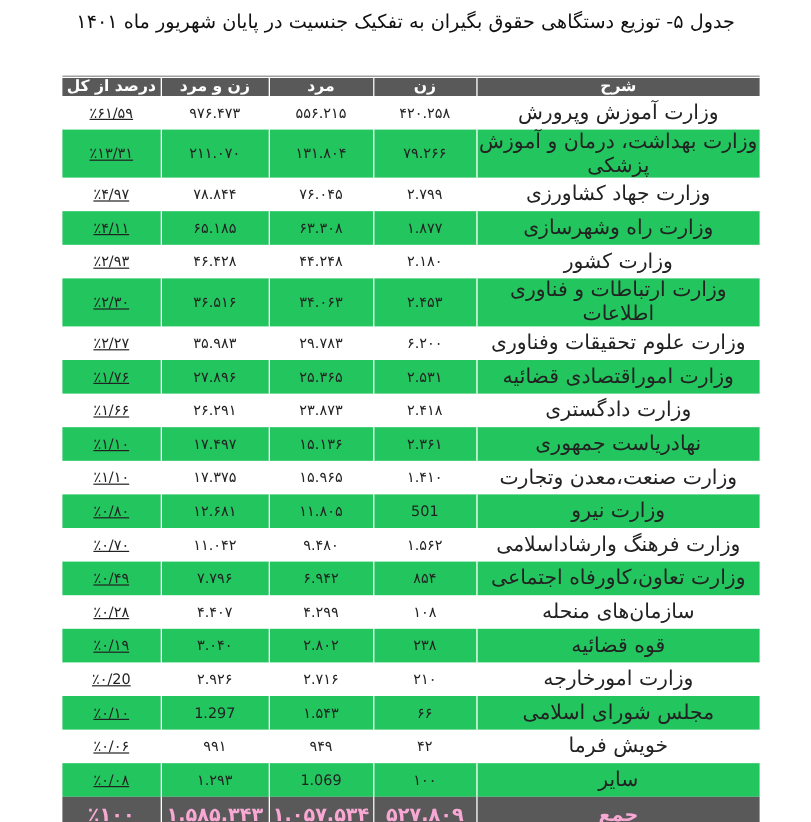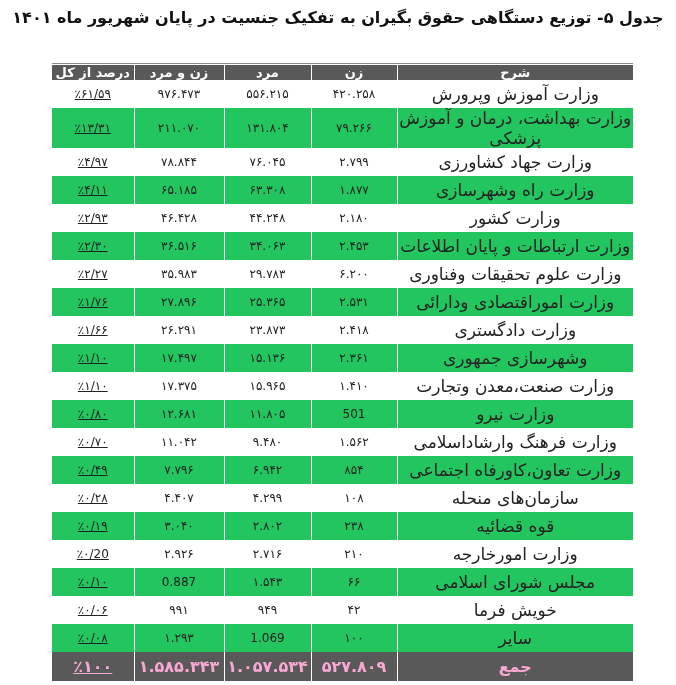--- a/index.html
+++ b/index.html
@@ -1,19 +1,19 @@
 <!DOCTYPE html>
 <html><head>
 <meta charset="utf-8">
 <style>
   html, body { margin: 0; padding: 0; background: #ffffff; }
   body { width: 676px; height: 685px; position: relative; overflow: hidden;
          font-family: "DejaVu Sans", sans-serif; color: #1a1a1a; }
   .title { position: absolute; top: 8px; left: 0; width: 676px; text-align: center;
-           font-size: 16px; font-weight: bold; direction: rtl; color: #111; }
+           font-size: 16px; font-weight: normal; direction: rtl; color: #111; }
   .top-rule { position: absolute; left: 52px; top: 63px; width: 581px; height: 1px; background: #888; }
   table { position: absolute; left: 52px; top: 65px; width: 581px; border-collapse: collapse;
           direction: rtl; table-layout: fixed; }
   th { background: #595959; color: #fff; font-size: 13px; font-weight: bold; height: 14px;
        border-left: 1px solid #fff; text-align: center; padding: 0; }
   th:last-child { border-left: none; }
   td { height: 28px; font-size: 12px; text-align: center; padding: 0; border-left: 1px solid #fff;
        color: #222; }
   td:last-child { border-left: none; text-decoration: underline; }
   tr.alt td { background: #22c55e; }
@@ -78,49 +78,49 @@
         <td>٪۴/۱۱</td>
       </tr>
       <tr>
         <td class="name">وزارت کشور</td>
         <td>۲.۱۸۰</td>
         <td>۴۴.۲۴۸</td>
         <td>۴۶.۴۲۸</td>
         <td>٪۲/۹۳</td>
       </tr>
       <tr class="alt">
-        <td class="name">وزارت ارتباطات و پایان اطلاعات</td>
+        <td class="name">وزارت ارتباطات و فناوری اطلاعات</td>
         <td>۲.۴۵۳</td>
         <td>۳۴.۰۶۳</td>
         <td>۳۶.۵۱۶</td>
         <td>٪۲/۳۰</td>
       </tr>
       <tr>
         <td class="name">وزارت علوم تحقیقات وفناوری</td>
         <td>۶.۲۰۰</td>
         <td>۲۹.۷۸۳</td>
         <td>۳۵.۹۸۳</td>
         <td>٪۲/۲۷</td>
       </tr>
       <tr class="alt">
-        <td class="name">وزارت اموراقتصادی ودارائی</td>
+        <td class="name">وزارت اموراقتصادی قضائیه</td>
         <td>۲.۵۳۱</td>
         <td>۲۵.۳۶۵</td>
         <td>۲۷.۸۹۶</td>
         <td>٪۱/۷۶</td>
       </tr>
       <tr>
         <td class="name">وزارت دادگستری</td>
         <td>۲.۴۱۸</td>
         <td>۲۳.۸۷۳</td>
         <td>۲۶.۲۹۱</td>
         <td>٪۱/۶۶</td>
       </tr>
       <tr class="alt">
-        <td class="name">وشهرسازی جمهوری</td>
+        <td class="name">نهادریاست جمهوری</td>
         <td>۲.۳۶۱</td>
         <td>۱۵.۱۳۶</td>
         <td>۱۷.۴۹۷</td>
         <td>٪۱/۱۰</td>
       </tr>
       <tr>
         <td class="name">وزارت صنعت،معدن وتجارت</td>
         <td>۱.۴۱۰</td>
         <td>۱۵.۹۶۵</td>
         <td>۱۷.۳۷۵</td>
@@ -165,21 +165,21 @@
         <td class="name">وزارت امورخارجه</td>
         <td>۲۱۰</td>
         <td>۲.۷۱۶</td>
         <td>۲.۹۲۶</td>
         <td>٪۰/20</td>
       </tr>
       <tr class="alt">
         <td class="name">مجلس شورای اسلامی</td>
         <td>۶۶</td>
         <td>۱.۵۴۳</td>
-        <td>0.887</td>
+        <td>1.297</td>
         <td>٪۰/۱۰</td>
       </tr>
       <tr>
         <td class="name">خویش فرما</td>
         <td>۴۲</td>
         <td>۹۴۹</td>
         <td>۹۹۱</td>
         <td>٪۰/۰۶</td>
       </tr>
       <tr class="alt">

